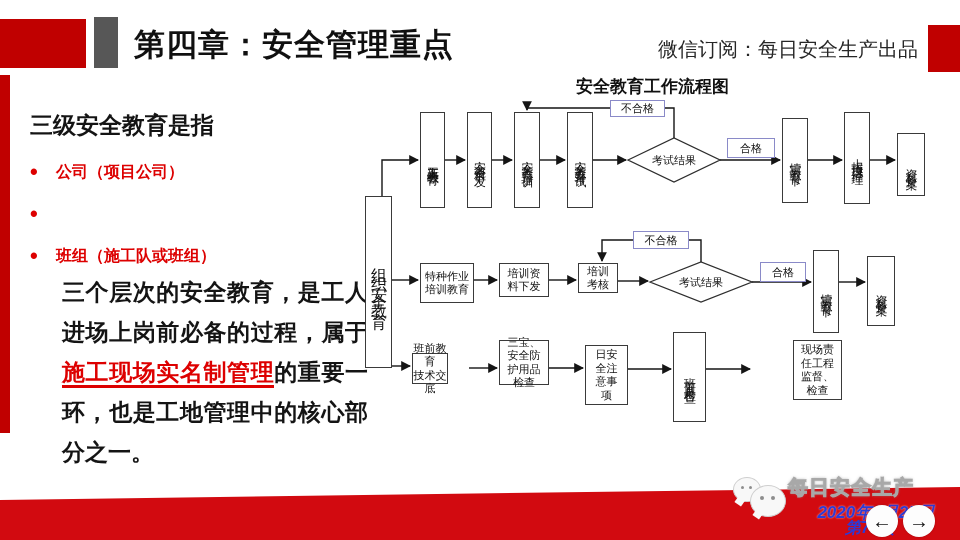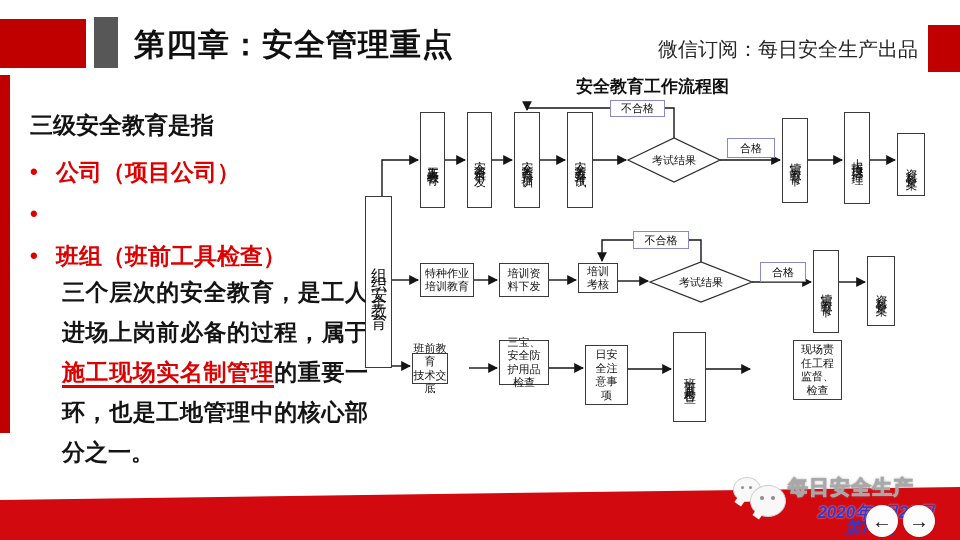--- a/index.html
+++ b/index.html
@@ -10,21 +10,21 @@
   .hdr-red{left:0;top:19px;width:86px;height:49px;background:#c00000;}
   .hdr-gray{left:94px;top:17px;width:24px;height:51px;background:#575757;}
   .hdr-title{left:134px;top:24px;font-size:31px;font-weight:800;color:#101010;letter-spacing:1px;white-space:nowrap;}
   .hdr-sub{right:42px;top:36px;font-size:20px;font-weight:500;color:#262626;white-space:nowrap;}
   .hdr-redsq{left:928px;top:25px;width:32px;height:47px;background:#c00000;}
   .left-bar{left:0;top:75px;width:10px;height:358px;background:#c00000;}
   
   .lh{left:30px;top:110px;font-size:23px;font-weight:800;color:#141414;white-space:nowrap;}
   .brow{left:30px;display:flex;align-items:center;height:32px;}
   .bdot{width:26px;color:#dd0000;font-size:22px;font-weight:800;}
-  .btxt{color:#dd0000;font-size:23px;font-weight:800;white-space:nowrap;}
+  .btxt{color:#dd0000;font-size:16px;font-weight:800;white-space:nowrap;}
   .para{left:30px;top:272px;width:306px;font-size:23px;font-weight:800;color:#141414;line-height:40px;text-align:justify;margin-left:32px;}
   .hl{color:#dd0000;border-bottom:3px solid #dd0000;}
   
   .fc-title{left:576px;top:75px;font-size:17px;font-weight:800;color:#101010;white-space:nowrap;z-index:2;}
   svg.layer{position:absolute;left:0;top:0;z-index:1;pointer-events:none;}
   .fb{position:absolute;background:#fff;border:1.4px solid #3a3a3a;display:flex;align-items:center;justify-content:center;
       color:#111;z-index:2;box-sizing:border-box;}
   .v{writing-mode:vertical-rl;text-orientation:upright;font-size:12px;letter-spacing:3px;}
   .v7{letter-spacing:1px;}
   .vbig{font-size:16px;letter-spacing:9px;}
@@ -64,21 +64,21 @@
   <div class="abs lh">三级安全教育是指</div>
   <div class="abs brow" style="top:156px">
     <span class="bdot">•</span>
     <span class="btxt">公司（项目公司）</span>
   </div>
   <div class="abs brow" style="top:198px">
     <span class="bdot">•</span>
   </div>
   <div class="abs brow" style="top:240px">
     <span class="bdot">•</span>
-    <span class="btxt">班组（班前工具检查）</span>
+    <span class="btxt">班组（施工队或班组）</span>
   </div>
   <div class="abs para"><span>三个层次的安全教育，是工人进场上岗前必备的过程，属于</span><span class="hl">施工现场实名制管理</span><span>的重要一环，也是工地管理中的核心部分之一。</span></div>
 
   <svg class="layer" width="960" height="540" viewBox="0 0 960 540">
     <defs>
       <marker id="arr" viewBox="0 0 10 10" refX="9" refY="5" markerWidth="7" markerHeight="7" orient="auto-start-reverse">
         <path d="M0,0 L10,5 L0,10 z" fill="#151515"></path>
       </marker>
     </defs>
 
@@ -118,21 +118,21 @@
   <div class="fb v" style="left:467px;top:112px;width:25px;height:96px">安全资料下发</div>
   <div class="fb v" style="left:514px;top:112px;width:26px;height:96px">安全教育培训</div>
   <div class="fb v" style="left:567px;top:112px;width:26px;height:96px">安全教育考试</div>
   <div class="dlabel" style="left:634px;top:152px;width:80px;height:16px">考试结果</div>
   <div class="lbl" style="left:610px;top:100px;width:55px;height:17px">不合格</div>
   <div class="lbl" style="left:727px;top:138px;width:48px;height:20px">合格</div>
   <div class="fb v" style="left:782px;top:118px;width:26px;height:85px">填写教育卡</div>
   <div class="fb v" style="left:844px;top:112px;width:26px;height:92px">上报项目经理</div>
   <div class="fb v" style="left:897px;top:133px;width:28px;height:63px">资料备案</div>
 
-  <div class="fb ml" style="left:420px;top:263px;width:54px;height:34px">特种作业
+  <div class="fb ml" style="left:420px;top:263px;width:54px;height:40px">特种作业
 培训教育</div>
   <div class="fb ml" style="left:499px;top:263px;width:50px;height:34px">培训资
 料下发</div>
   <div class="fb ml" style="left:578px;top:263px;width:40px;height:30px">培训
 考核</div>
   <div class="lbl" style="left:633px;top:231px;width:56px;height:18px">不合格</div>
   <div class="dlabel" style="left:661px;top:274px;width:80px;height:16px">考试结果</div>
   <div class="lbl" style="left:760px;top:262px;width:46px;height:20px">合格</div>
   <div class="fb v" style="left:813px;top:250px;width:26px;height:83px">填写教育卡</div>
   <div class="fb v" style="left:867px;top:256px;width:28px;height:70px">资料备案</div>

